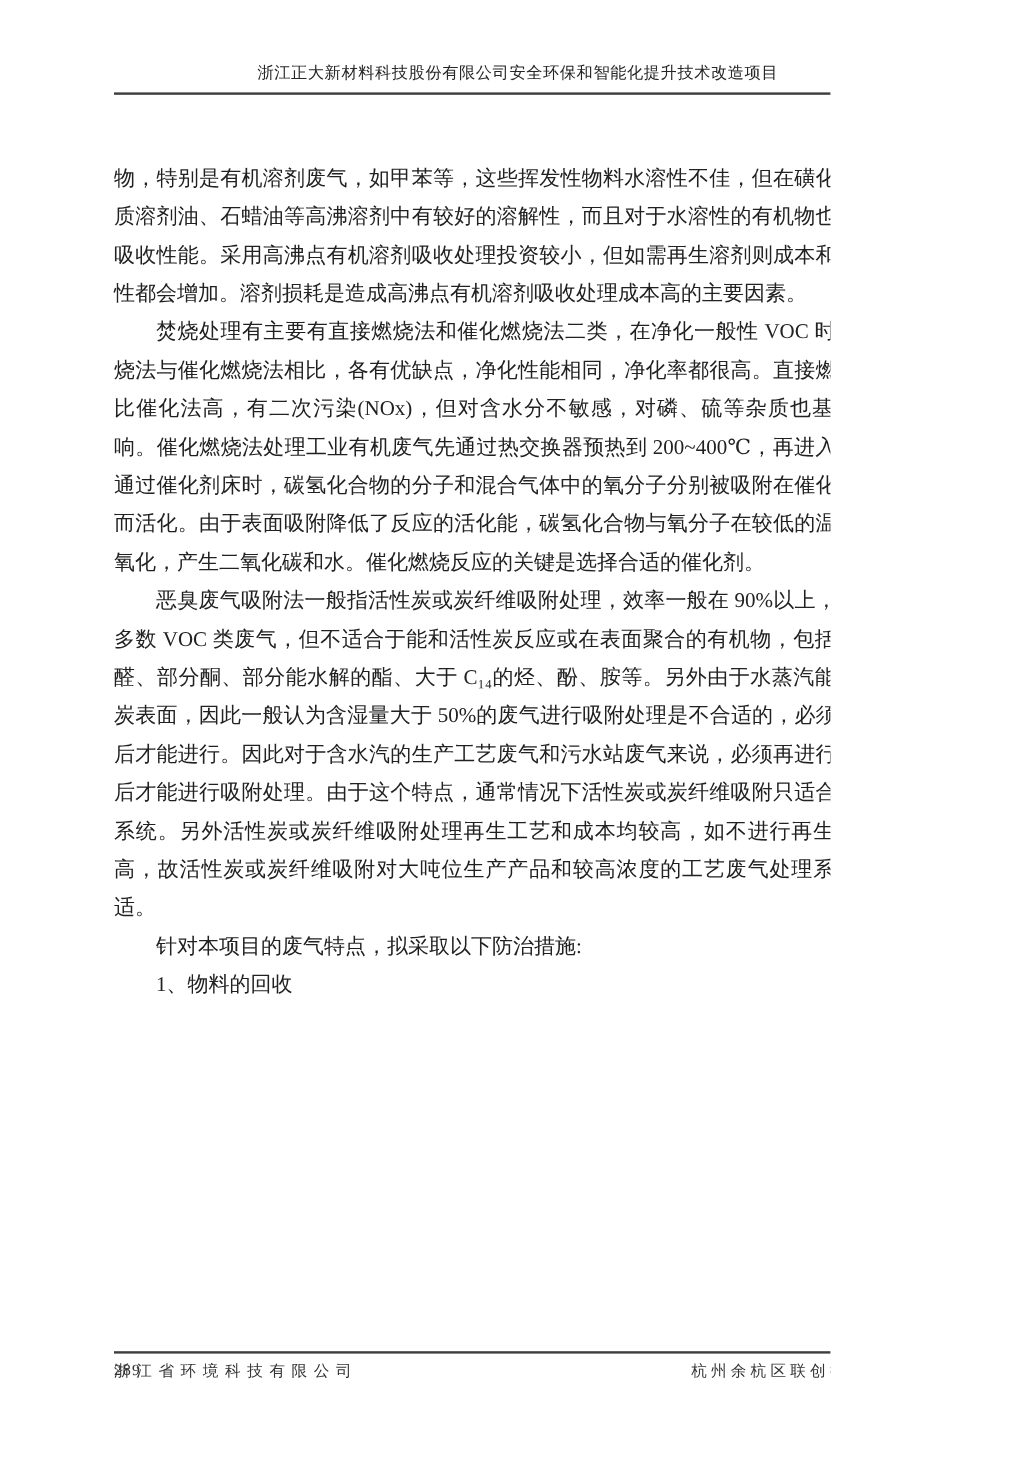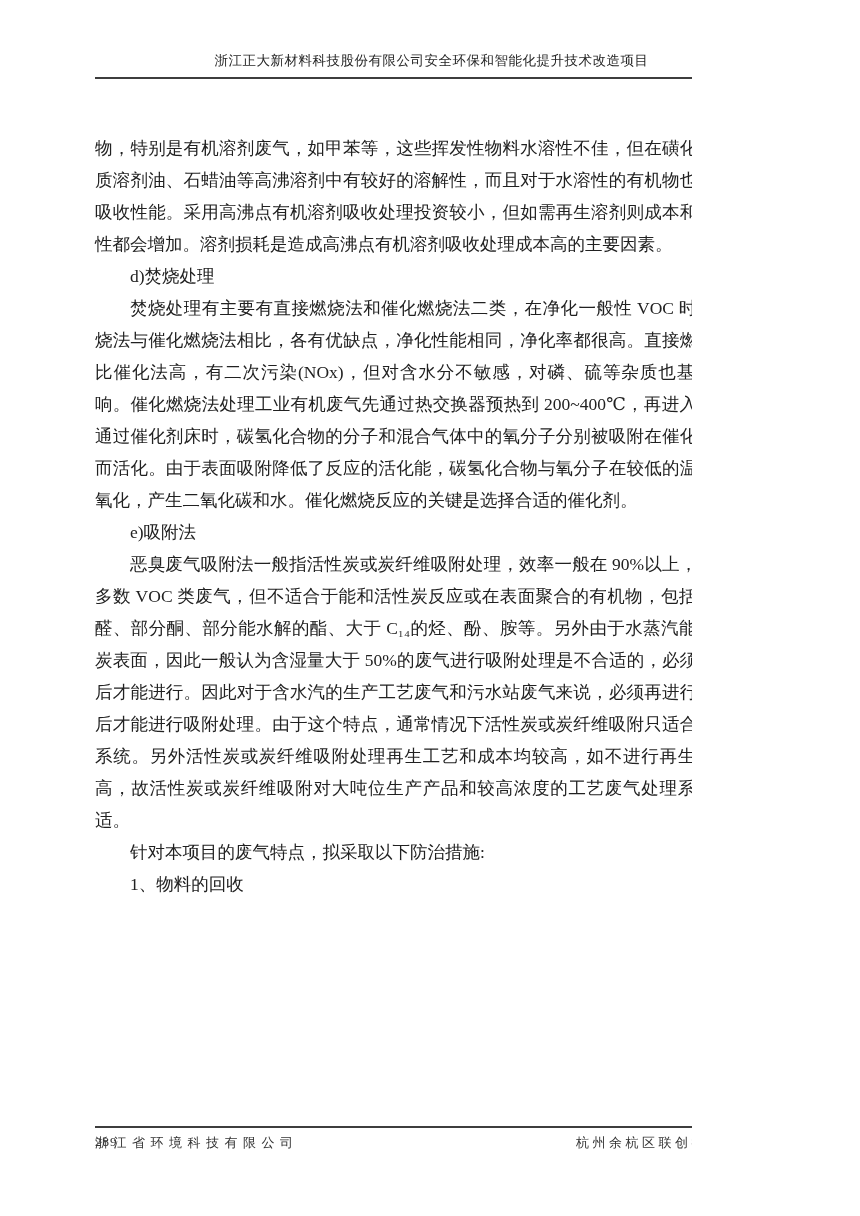--- a/index.html
+++ b/index.html
@@ -76,23 +76,21 @@
 
 <div class="page">
 
   <div class="header">
     <div class="header-title">浙江正大新材料科技股份有限公司安全环保和智能化提升技术改造项目</div>
     <div class="header-rule"></div>
   </div>
 
   <div class="content">
     <p class="para">物，特别是有机溶剂废气，如甲苯等，这些挥发性物料水溶性不佳，但在磺化柴油、重质溶剂油、石蜡油等高沸溶剂中有较好的溶解性，而且对于水溶性的有机物也有较好的吸收性能。采用高沸点有机溶剂吸收处理投资较小，但如需再生溶剂则成本和工艺复杂性都会增加。溶剂损耗是造成高沸点有机溶剂吸收处理成本高的主要因素。</p>
-    <p class="para indent">d)焚烧处理</p>
     <p class="para indent">焚烧处理有主要有直接燃烧法和催化燃烧法二类，在净化一般性 VOC 时，直接燃烧法与催化燃烧法相比，各有优缺点，净化性能相同，净化率都很高。直接燃烧法能耗比催化法高，有二次污染(NOx)，但对含水分不敏感，对磷、硫等杂质也基本不受影响。催化燃烧法处理工业有机废气先通过热交换器预热到 200~400℃，再进入燃烧室，通过催化剂床时，碳氢化合物的分子和混合气体中的氧分子分别被吸附在催化剂的表面而活化。由于表面吸附降低了反应的活化能，碳氢化合物与氧分子在较低的温度下迅速氧化，产生二氧化碳和水。催化燃烧反应的关键是选择合适的催化剂。</p>
-    <p class="para indent">e)吸附法</p>
     <p class="para indent">恶臭废气吸附法一般指活性炭或炭纤维吸附处理，效率一般在 90%以上，适合于大多数 VOC 类废气，但不适合于能和活性炭反应或在表面聚合的有机物，包括有机酸、醛、部分酮、部分能水解的酯、大于 C₁₄的烃、酚、胺等。另外由于水蒸汽能竞争吸附炭表面，因此一般认为含湿量大于 50%的废气进行吸附处理是不合适的，必须经过干燥后才能进行。因此对于含水汽的生产工艺废气和污水站废气来说，必须再进行干燥处理后才能进行吸附处理。由于这个特点，通常情况下活性炭或炭纤维吸附只适合非水生产系统。另外活性炭或炭纤维吸附处理再生工艺和成本均较高，如不进行再生则成本更高，故活性炭或炭纤维吸附对大吨位生产产品和较高浓度的工艺废气处理系统较为合适。</p>
     <p class="para indent">针对本项目的废气特点，拟采取以下防治措施:</p>
     <p class="para indent">1、物料的回收</p>
   </div>
 
   <div class="footer">
     <span class="footer-page">289</span>
     <span class="footer-company">浙江省环境科技有限公司</span>
     <span class="footer-address">杭州余杭区联创街 199 号</span>
   </div>

